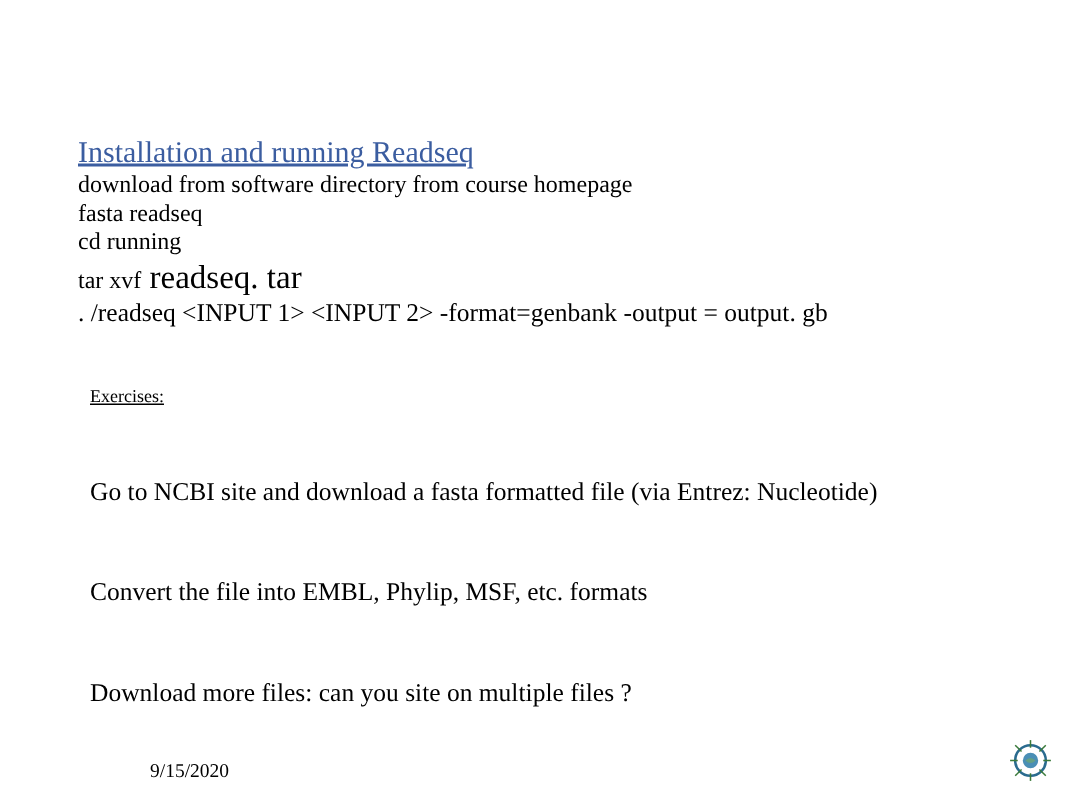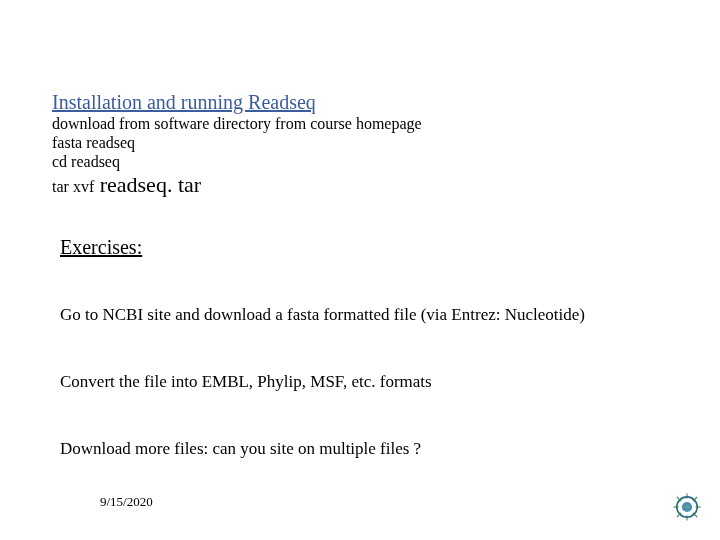--- a/index.html
+++ b/index.html
@@ -34,55 +34,56 @@
   }
   .line-sm {
     font-size: 17px;
     line-height: 1.25;
   }
   .exercises-block {
     margin-top: 38px;
     padding-left: 8px;
   }
   .exercises-title {
-    font-size: 20px;
+    font-size: 12px;
     text-decoration: underline;
     margin-bottom: 8px;
   }
   .ex-line {
     font-size: 17px;
     line-height: 1.3;
     margin-top: 45px;
   }
   .footer-date {
     position: absolute;
     left: 100px;
-    bottom: 30px;
+    bottom: 18px;
     font-size: 13px;
   }
   .badge {
     position: absolute;
     right: 16px;
     bottom: 16px;
     width: 34px;
     height: 34px;
   }
   .badge svg { width: 100%; height: 100%; }
 </style>
 </head>
 <body>
 
 <div class="content">
   <div class="heading">Installation and running Readseq</div>
   <div class="line-lg">download from software directory from course homepage</div>
   <div class="line-lg">fasta readseq</div>
-  <div class="line-lg">cd readseq</div>
+  <div class="line-lg">cd running</div>
   <div class="line-mix">
     <span class="tar">tar xvf</span><span class="rest"> readseq. tar</span>
   </div>
+  <div class="line-sm">. /readseq &lt;INPUT 1&gt; &lt;INPUT 2&gt; -format=genbank -output = output. gb</div>
 
   <div class="exercises-block">
     <div class="exercises-title">Exercises:</div>
     <div class="ex-line">Go to NCBI site and download a fasta formatted file (via Entrez: Nucleotide)</div>
     <div class="ex-line">Convert the file into EMBL, Phylip, MSF, etc. formats</div>
     <div class="ex-line">Download more files: can you site on multiple files ?</div>
   </div>
 </div>
 
 <div class="footer-date">9/15/2020</div>

